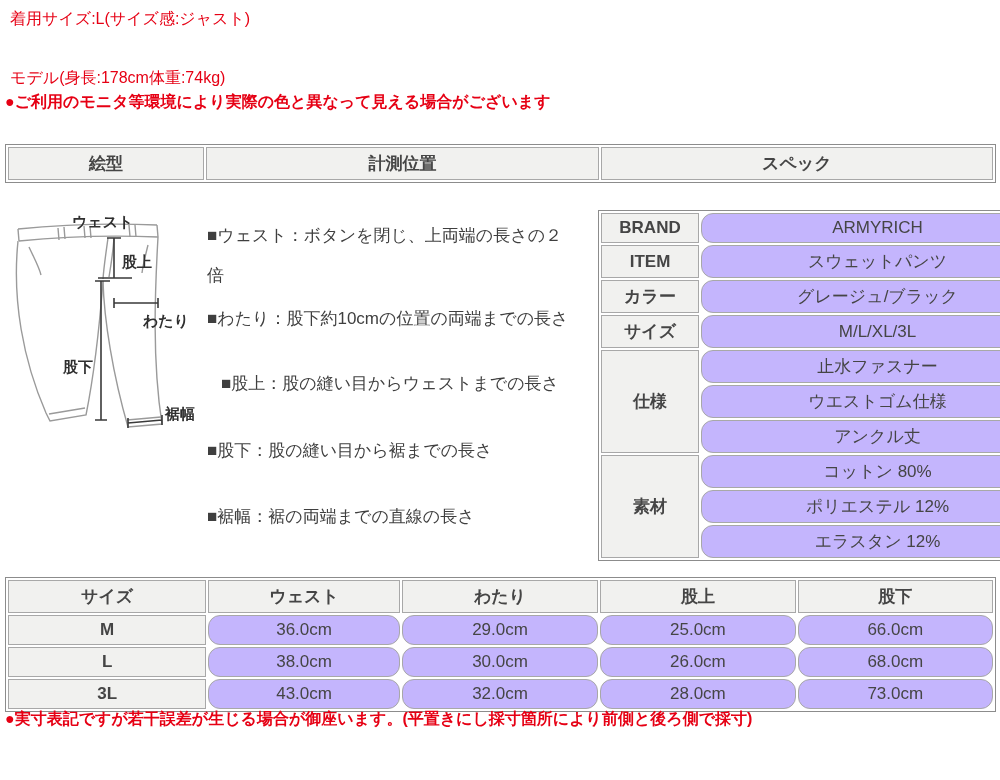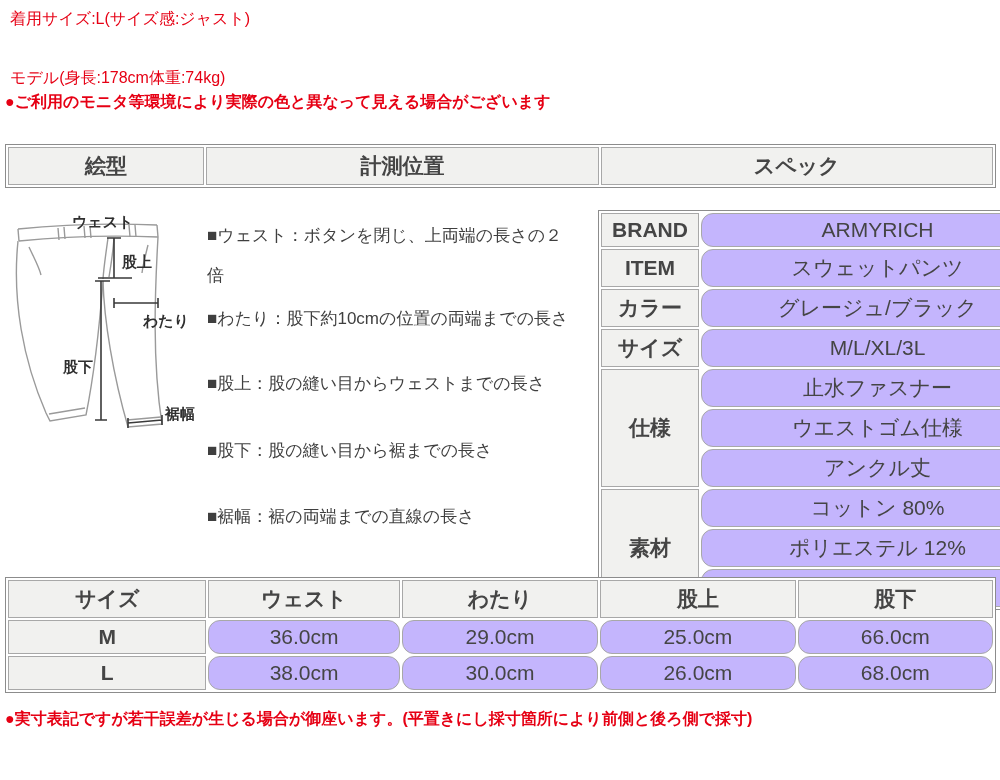--- a/index.html
+++ b/index.html
@@ -14,21 +14,21 @@
   .red-notice{font-size:16px;font-weight:bold;}
 
   
   table.sheet{
     border-collapse:separate;border-spacing:2px;
     background:#ffffff;border:1px solid #8c8c8c;
     table-layout:fixed;
   }
   table.sheet td, table.sheet th{
     border:1px solid #a8a8a8;
-    font-size:21px;font-weight:normal;
+    font-size:17px;font-weight:normal;
     text-align:center;vertical-align:middle;
     padding:4px 10px;color:#454545;
     overflow:hidden;white-space:nowrap;
   }
   table.sheet th{background:#f1f1ef;font-weight:bold;}
   table.sheet td{background:#c4b5fd;border-radius:12px;}
 
   .measure-item{
     position:absolute;left:207px;width:366px;
     font-size:17px;line-height:40px;color:#3f3f3f;
@@ -96,21 +96,21 @@
   </g>
   <text x="67" y="22">ウェスト</text>
   <text x="117" y="62">股上</text>
   <text x="138" y="121">わたり</text>
   <text x="58" y="167">股下</text>
   <text x="160" y="214">裾幅</text>
 </svg>
 
 <div class="measure-item" style="top:216px;white-space:normal;">■ウェスト：ボタンを閉じ、上両端の長さの２倍</div>
 <div class="measure-item" style="top:299px;">■わたり：股下約10cmの位置の両端までの長さ</div>
-<div class="measure-item" style="top:364px;">■股上：股の縫い目からウェストまでの長さ</div>
+<div class="measure-item" style="top:364px;text-align:center;">■股上：股の縫い目からウェストまでの長さ</div>
 <div class="measure-item" style="top:431px;">■股下：股の縫い目から裾までの長さ</div>
 <div class="measure-item" style="top:497px;">■裾幅：裾の両端までの直線の長さ</div>
 
 <table class="sheet abs" style="left:598px;top:210px;width:459px;">
   <colgroup>
       <col style="width:98px">
       <col>
     </colgroup>
   <tbody>
       <tr>
@@ -175,16 +175,23 @@
     <td>25.0cm</td>
     <td>66.0cm</td>
   </tr>
   <tr>
     <th>L</th>
     <td>38.0cm</td>
     <td>30.0cm</td>
     <td>26.0cm</td>
     <td>68.0cm</td>
   </tr>
+  <tr>
+    <th>3L</th>
+    <td>43.0cm</td>
+    <td>32.0cm</td>
+    <td>28.0cm</td>
+    <td>73.0cm</td>
+  </tr>
 </tbody>
   </table>
 
 <div class="abs red red-notice" style="left:5px;top:709px;">●実寸表記ですが若干誤差が生じる場合が御座います。(平置きにし採寸箇所により前側と後ろ側で採寸)</div>
 
 </body></html>

